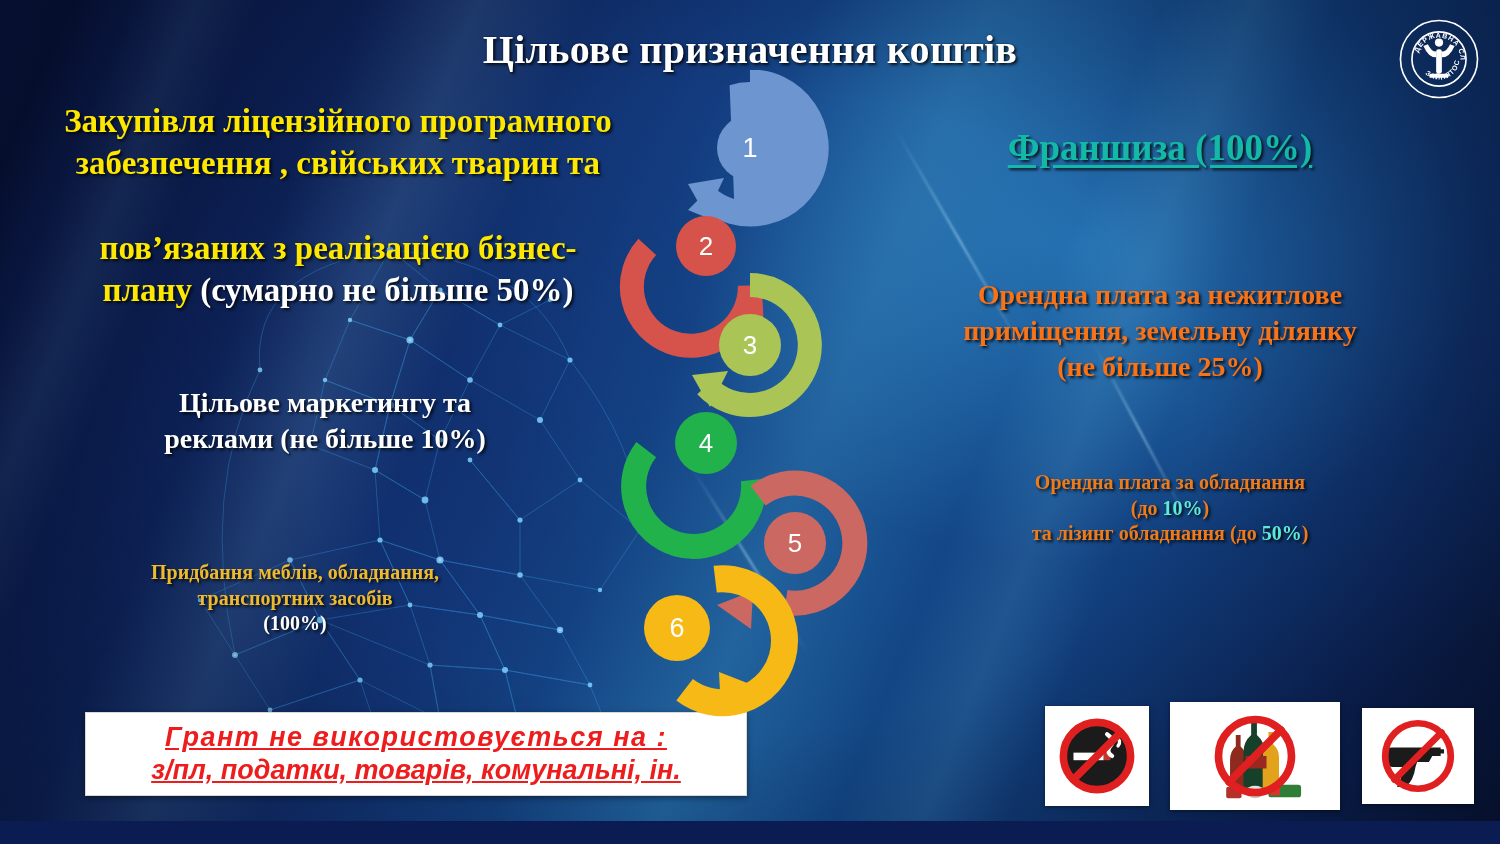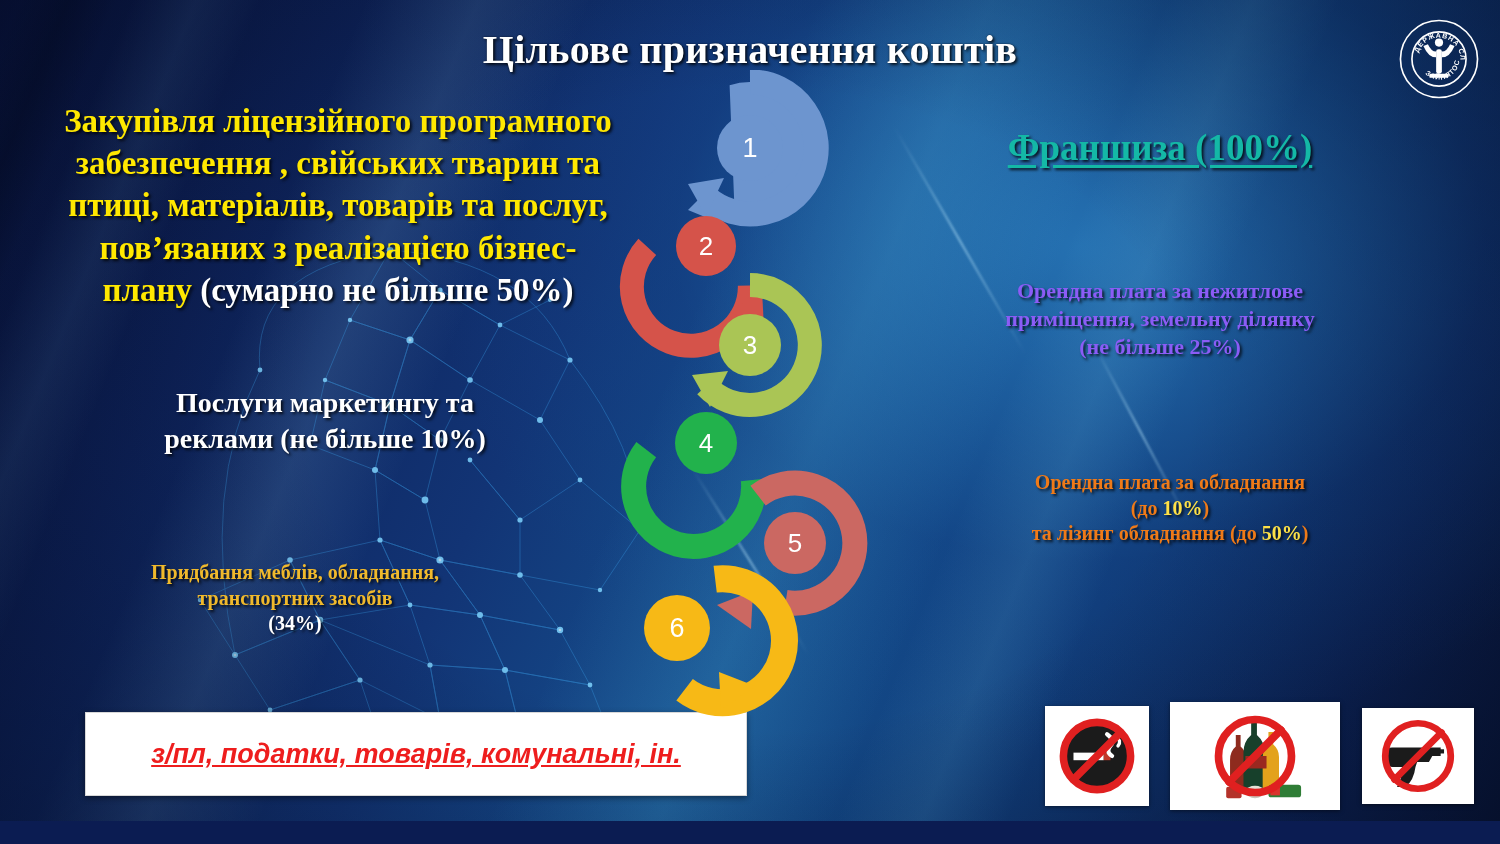--- a/index.html
+++ b/index.html
@@ -69,23 +69,23 @@
     font-size:27px;line-height:1.22;text-decoration:underline;
     text-underline-offset:2px;white-space:nowrap;
   }
   .nb1{letter-spacing:1.5px;}
 
   
   .blk-franchise{
     left:860px;top:124px;width:600px;font-size:37px;color:#14b8a6;
     text-decoration:underline;text-underline-offset:5px;
   }
-  .blk-green{left:870px;top:277px;width:580px;font-size:22px;color:#8b5cf6;}
+  .blk-green{left:870px;top:277px;width:580px;font-size:28px;color:#f97316;}
   .blk-orange{left:870px;top:470px;width:600px;font-size:20px;color:#ef7a18;}
-  .blk-orange .wh{color:#fde047;}
+  .blk-orange .wh{color:#5eead4;}
 
   
   .diagram{position:absolute;left:575px;top:70px;width:340px;height:650px;}
 
   
   .signs{position:absolute;left:1040px;top:700px;width:440px;height:115px;}
   .sign{position:absolute;background:#ffffff;box-shadow:0 1px 4px rgba(0,0,0,.5);
         display:flex;align-items:center;justify-content:center;}
   .sg1{left:5px;top:6px;width:104px;height:100px;}
   .sg2{left:130px;top:2px;width:170px;height:108px;}
@@ -209,37 +209,38 @@
       <path d="M31,34 q6,14 15.5,14 l0,-7 q-6,0 -10,-9 z"></path>
       <path d="M69,34 q-6,14 -15.5,14 l0,-7 q6,0 10,-9 z"></path>
       <circle cx="50" cy="30" r="5"></circle>
       <rect x="38" y="68" width="24" height="5" rx="2.5"></rect>
     </g>
   </svg>
 
   <div class="txt blk-yellow shadowed">
     <span>Закупівля ліцензійного програмного</span><br>
     <span>забезпечення , свійських тварин та</span><br>
-    <span>птиці, матеріалів, товарів та послуг,</span><br>
+    <br>
     <span>пов’язаних з реалізацією бізнес-</span><br>
     <span>плану </span><span class="wh">(сумарно не більше 50%)</span>
   </div>
 
   <div class="txt blk-white shadowed">
-    <span>Послуги маркетингу та</span><br>
+    <span>Цільове маркетингу та</span><br>
     <span>реклами (не більше 10%)</span>
   </div>
 
   <div class="txt blk-gold shadowed">
     <span>Придбання меблів, обладнання,</span><br>
     <span>транспортних засобів</span><br>
-    <span class="wh">(34%)</span>
+    <span class="wh">(100%)</span>
   </div>
 
   <div class="notebox">
+    <div class="nb1">Грант не використовується на :</div>
     <div>з/пл, податки, товарів, комунальні, ін.</div>
   </div>
 
   <div class="txt blk-franchise shadowed">Франшиза (100%)</div>
 
   <div class="txt blk-green shadowed">
     <span>Орендна плата за нежитлове</span><br>
     <span>приміщення, земельну ділянку</span><br>
     <span>(не більше 25%)</span>
   </div>

